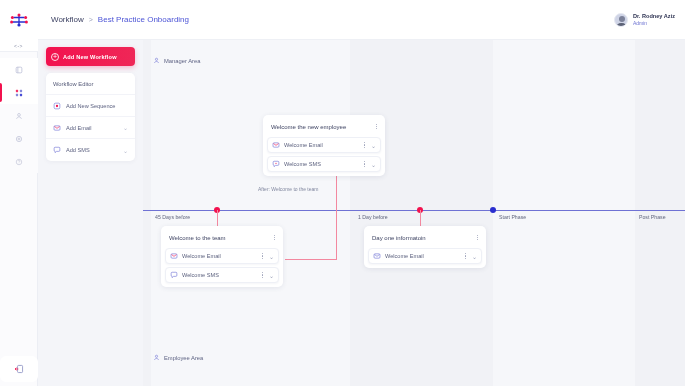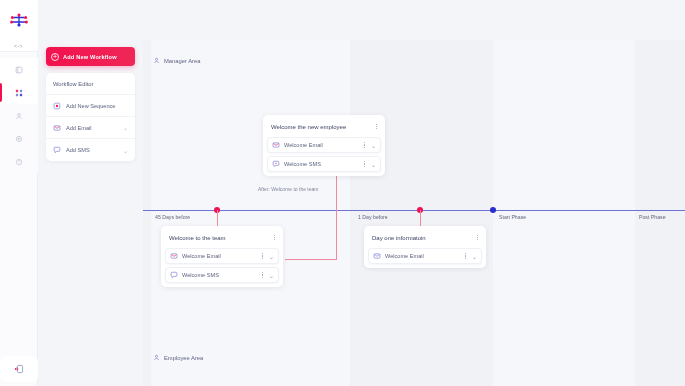--- a/index.html
+++ b/index.html
@@ -234,20 +234,37 @@
       <span>
         <svg width="10" height="10" viewBox="0 0 14 14" fill="none" stroke="#8f94c4" stroke-width="1.2">
           <rect x="5" y="2" width="7" height="10" rx="1.3"></rect>
           <line x1="1.5" y1="7" x2="6" y2="7" stroke="#f2114e"></line>
           <polyline points="3.4,5.2 1.5,7 3.4,8.8" stroke="#f2114e"></polyline>
         </svg>
       </span>
     </div>
   </div>
 
+  <div class="header">
+    <div class="crumb">
+      <span class="c1">Workflow</span>
+      <span class="sep">&gt;</span>
+      <span class="c2">Best Practice Onboarding</span>
+    </div>
+    <div class="user">
+      <div class="avatar">
+        <span class="head"></span>
+          <span class="body"></span>
+      </div>
+      <div class="user-txt">
+        <span class="user-name">Dr. Rodney Aziz</span>
+        <span class="user-role">Admin</span>
+      </div>
+    </div>
+  </div>
 
   <div class="panel">
     <button class="btn-primary">
       <span class="plus-circ">+</span>
       <span class="lbl">Add New Workflow</span>
     </button>
 
     <div class="panel-card">
       <div class="panel-row head">
         <span class="grow">Workflow Editor</span>

